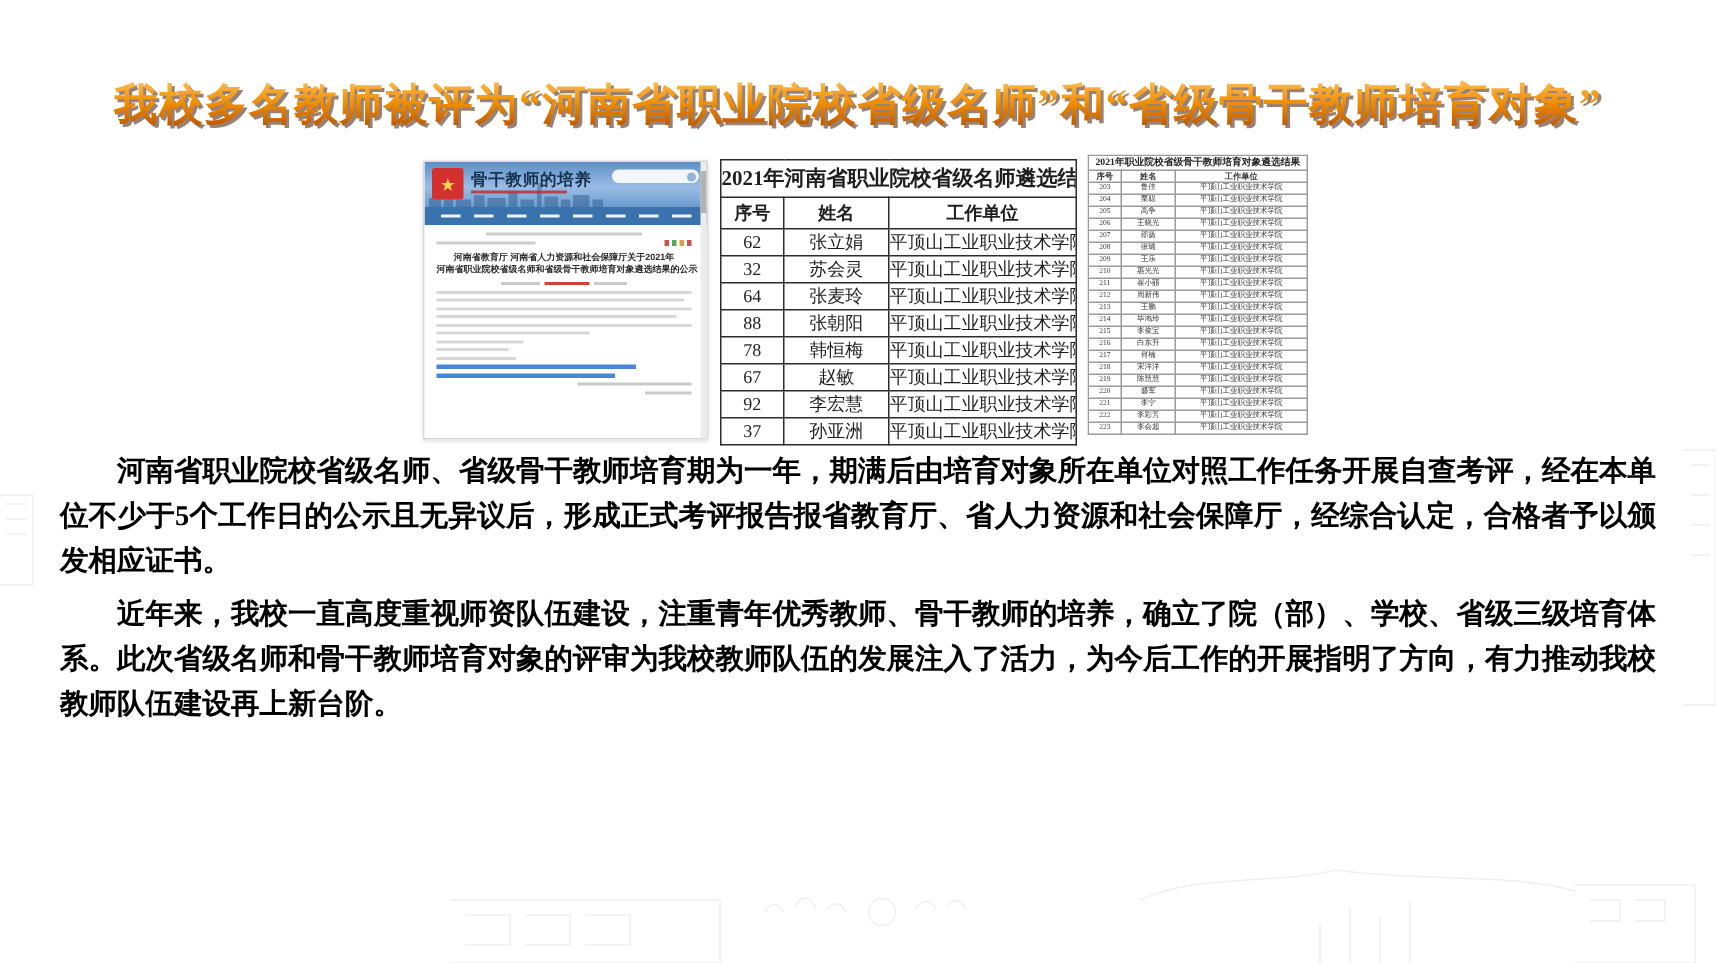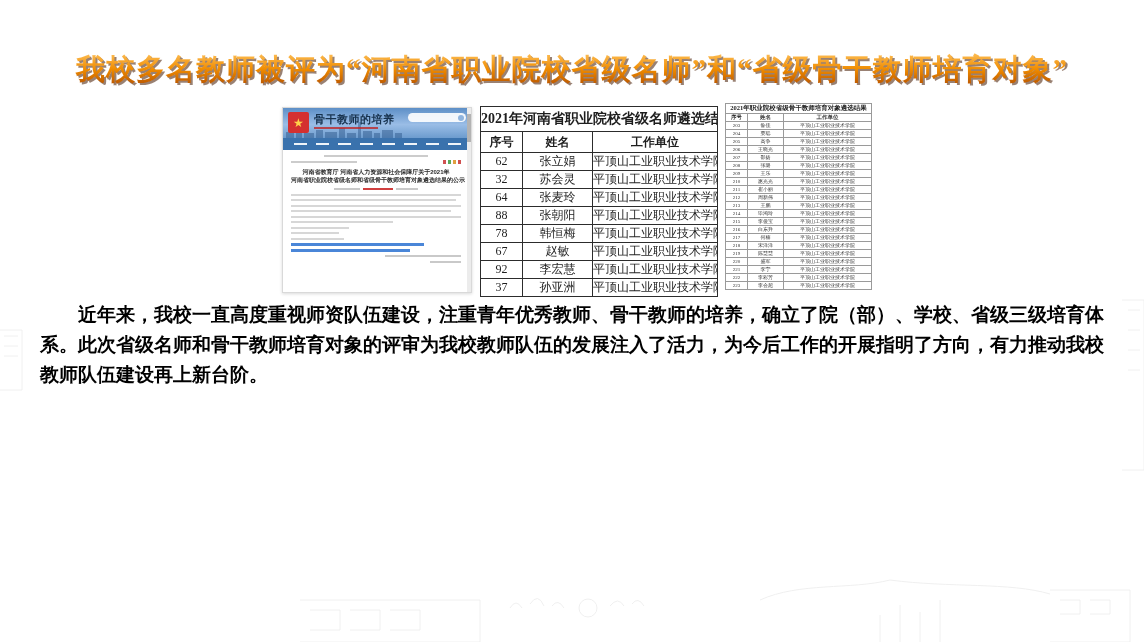--- a/index.html
+++ b/index.html
@@ -354,14 +354,15 @@
         <tr>
           <td>223</td>
           <td>李会超</td>
           <td>平顶山工业职业技术学院</td>
         </tr>
       </tbody>
   </table>
 </div>
 
 <div class="article">
+    <p>河南省职业院校省级名师、省级骨干教师培育期为一年，期满后由培育对象所在单位对照工作任务开展自查考评，经在本单位不少于5个工作日的公示且无异议后，形成正式考评报告报省教育厅、省人力资源和社会保障厅，经综合认定，合格者予以颁发相应证书。</p>
     <p>近年来，我校一直高度重视师资队伍建设，注重青年优秀教师、骨干教师的培养，确立了院（部）、学校、省级三级培育体系。此次省级名师和骨干教师培育对象的评审为我校教师队伍的发展注入了活力，为今后工作的开展指明了方向，有力推动我校教师队伍建设再上新台阶。</p>
   </div>
 
 </body></html>

